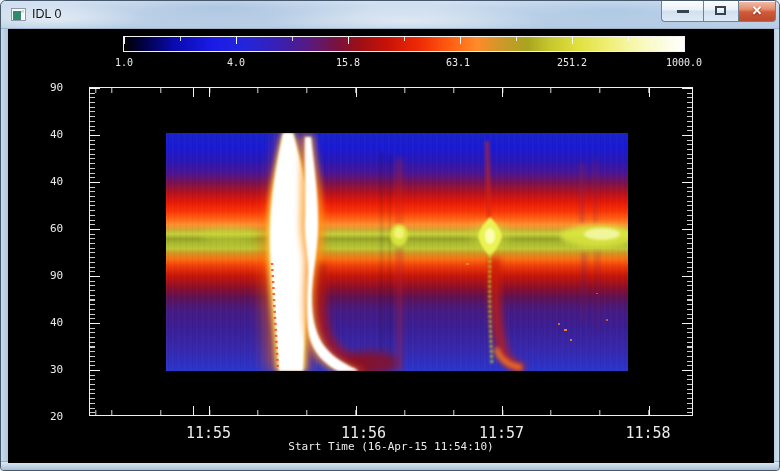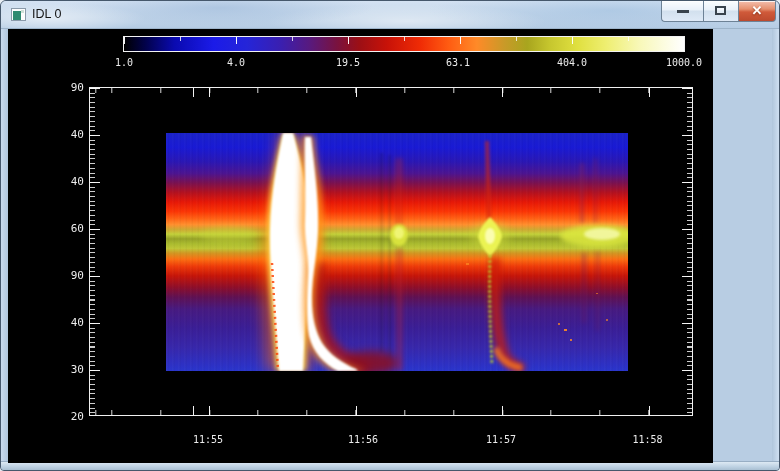--- a/index.html
+++ b/index.html
@@ -31,21 +31,21 @@
   .glyph-max{position:absolute;left:50%;top:50%;width:11px;height:9px;margin:-5px 0 0 -6px;border:2px solid #39434d;background:rgba(255,255,255,.35);}
   .glyph-close{position:absolute;left:0;top:0;width:100%;height:100%;color:#fff;font-size:13px;font-weight:bold;
     text-align:center;line-height:20px;text-shadow:0 1px 2px rgba(90,20,5,.6);}
   .border-left,.border-right{position:absolute;top:28px;width:7px;height:434px;
     background:linear-gradient(90deg,#c9dbee,#b0c6dc);}
   .border-left{left:0;}
   .border-right{right:0;background:linear-gradient(90deg,#b0c6dc,#cfe0f2);}
   .border-bottom{position:absolute;left:0;bottom:0;width:780px;height:9px;
     background:linear-gradient(180deg,#dde9f3 0%,#bdd1e2 60%,#a9bfd2 100%);border-top:1px solid #98aec4;}
   
-  .content{position:absolute;left:7px;top:28px;width:705px;height:434px;background:#000;overflow:hidden;
+  .content{position:absolute;left:7px;top:28px;width:766px;height:434px;background:#000;overflow:hidden;
     font-family:"DejaVu Sans Mono","Liberation Mono",monospace;color:#ececec;}
   
   .colorbar{position:absolute;left:115px;top:7px;width:562px;height:16px;border:1px solid #f2f2f2;
     background:linear-gradient(90deg,
       #000000 0%,#02024e 4%,#0a0ab0 9%,#1b1be8 16%,#2525d8 22%,#3a1fb0 28%,#571a80 33%,
       #79123f 38%,#9c0f15 42%,#c81208 47%,#f02c05 53%,#ff5c12 58%,#ff8a28 63%,#c89a28 68%,
       #a8a51e 72%,#c6c62e 76%,#e0e040 81%,#eeee70 86%,#f8f8b8 92%,#ffffff 100%);}
   .cb-major{position:absolute;left:0;top:0;width:100%;height:7px;
     background:repeating-linear-gradient(to right,rgba(255,255,255,.95) 0 1px,transparent 1px 112px);}
   .cb-minor{position:absolute;left:0;top:0;width:100%;height:4px;
@@ -66,22 +66,22 @@
     background:repeating-linear-gradient(to right,rgba(255,255,255,.85) 0 1px,transparent 1px 48.83px);
     background-position-x:21.3px;}
   .t-left-major{position:absolute;left:0;top:0;bottom:0;width:10px;
     background:repeating-linear-gradient(to bottom,rgba(255,255,255,.95) 0 1px,transparent 1px 47px);}
   .t-left-minor{position:absolute;left:0;top:0;bottom:0;width:5px;
     background:repeating-linear-gradient(to bottom,rgba(255,255,255,.8) 0 1px,transparent 1px 4.7px);}
   .t-right-major{position:absolute;right:0;top:0;bottom:0;width:10px;
     background:repeating-linear-gradient(to bottom,rgba(255,255,255,.95) 0 1px,transparent 1px 47px);}
   .t-right-minor{position:absolute;right:0;top:0;bottom:0;width:5px;
     background:repeating-linear-gradient(to bottom,rgba(255,255,255,.8) 0 1px,transparent 1px 4.7px);}
-  .ylab{position:absolute;left:42px;width:34px;text-align:right;font-size:11px;color:#ececec;}
-  .xlab{position:absolute;top:395px;width:44px;text-align:center;font-size:10px;color:#ececec;margin-top:10px;}
+  .ylab{position:absolute;left:42px;width:34px;font-size:11px;color:#ececec;}
+  .xlab{position:absolute;top:395px;width:44px;text-align:center;font-size:15px;color:#ececec;}
   .xtitle{position:absolute;left:243px;top:411px;width:280px;text-align:center;font-size:11px;color:#ececec;}
   
   .spectro{position:absolute;left:158px;top:104px;width:462px;height:238px;overflow:hidden;
     background:linear-gradient(180deg,
       #1b22c8 0%,#191ad4 6%,#2a17b4 12%,#4c1490 17%,#7a1150 21%,#b31120 25%,#e61807 29%,
       #fb3505 33%,#ff6315 36%,#ff8f2e 38.5%,#cfa832 40.5%,#c3d13a 42.5%,#96a227 44.5%,
       #aabb2e 46.5%,#bfc636 48.5%,#d29622 50.5%,#fb6f12 53%,#ee3a09 56%,#c61509 60%,
       #8c0e2b 65%,#5f1153 69%,#471a80 74%,#3a1e96 82%,#3727aa 90%,#2c31c6 98%,#2a36cc 100%);}
   .spectro svg{position:absolute;left:0;top:0;}
   .noise{position:absolute;left:0;top:0;width:100%;height:100%;opacity:.5;
@@ -113,23 +113,23 @@
   <div class="border-bottom"></div>
 
   <div class="content">
 
     <div class="colorbar">
       <div class="cb-major"></div>
       <div class="cb-minor"></div>
     </div>
     <span class="cblab" style="left:94px">1.0</span>
     <span class="cblab" style="left:206px">4.0</span>
-    <span class="cblab" style="left:318px">19.5</span>
+    <span class="cblab" style="left:318px">15.8</span>
     <span class="cblab" style="left:428px">63.1</span>
-    <span class="cblab" style="left:542px">404.0</span>
+    <span class="cblab" style="left:542px">251.2</span>
     <span class="cblab" style="left:654px">1000.0</span>
 
     <div class="plot-frame">
       <div class="t-top-minor"></div>
       <div class="t-top-major"></div>
       <div class="t-bot-minor"></div>
       <div class="t-bot-major"></div>
       <div class="t-left-minor"></div>
       <div class="t-left-major"></div>
       <div class="t-right-minor"></div>
@@ -142,20 +142,21 @@
     <span class="ylab" style="top:193px">60</span>
     <span class="ylab" style="top:240px">90</span>
     <span class="ylab" style="top:287px">40</span>
     <span class="ylab" style="top:334px">30</span>
     <span class="ylab" style="top:381px">20</span>
 
     <span class="xlab" style="left:178px">11:55</span>
     <span class="xlab" style="left:333px">11:56</span>
     <span class="xlab" style="left:471px">11:57</span>
     <span class="xlab" style="left:617.5px">11:58</span>
+    <span class="xtitle">Start Time (16-Apr-15 11:54:10)</span>
 
     <div class="spectro">
       <div class="noise"></div>
       <svg width="462" height="238" viewBox="0 0 462 238">
 
         <g>
           <rect x="214" y="20" width="3" height="200" fill="#000000" opacity="0.12" style="filter:blur(1px)"></rect>
           <rect x="222" y="22" width="3" height="205" fill="#000000" opacity="0.10" style="filter:blur(1px)"></rect>
         </g>
 

